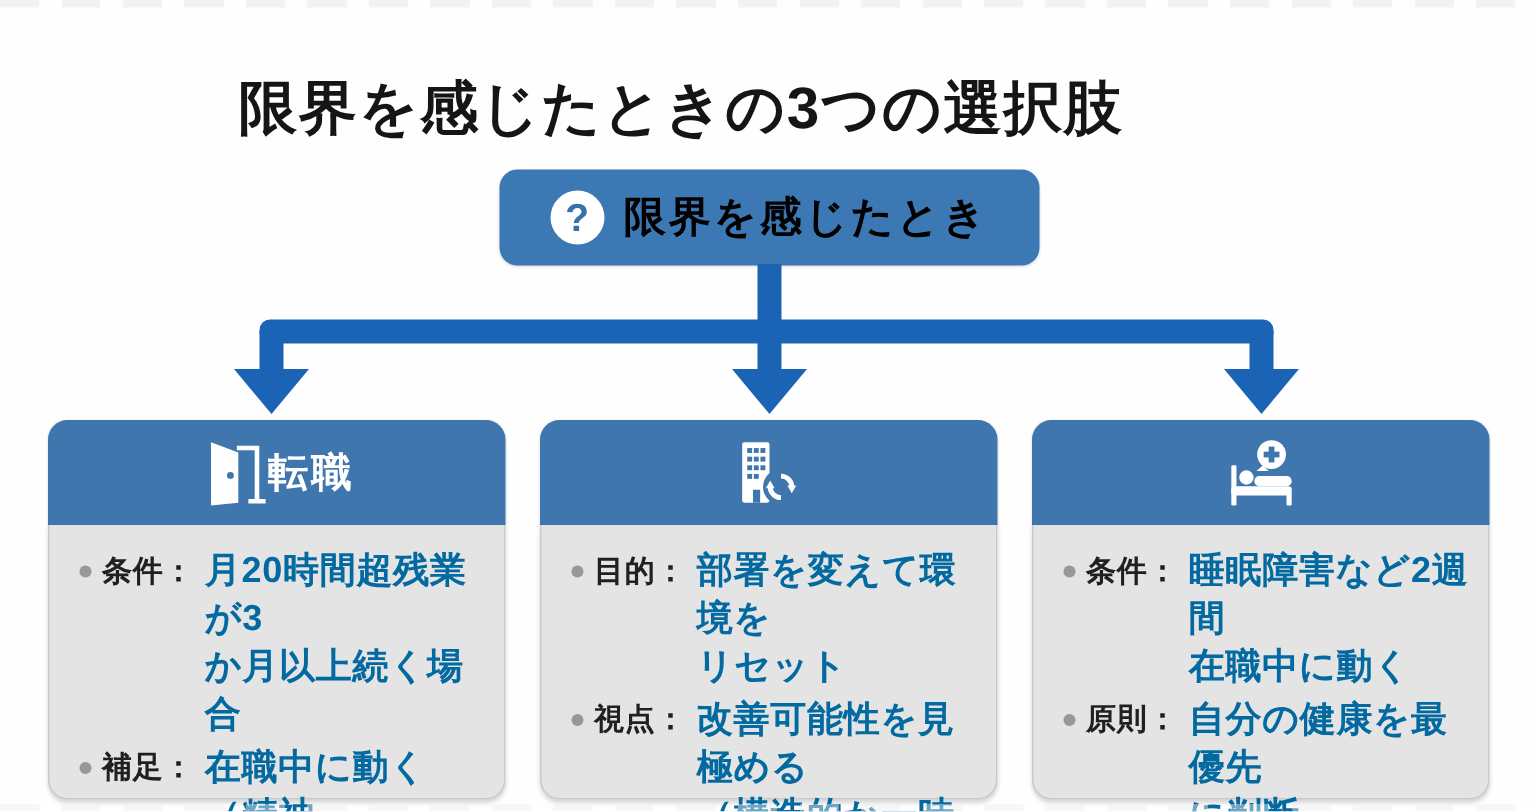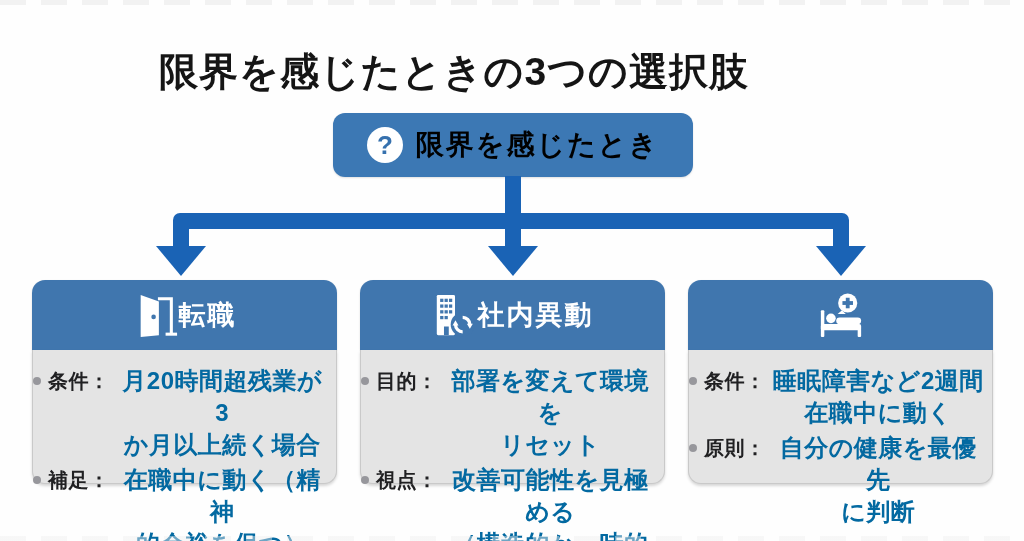--- a/index.html
+++ b/index.html
@@ -51,25 +51,24 @@
   .card{position:absolute;top:280px;width:305px;height:234px;}
   .card.c1{left:32px;} .card.c2{left:360px;} .card.c3{left:688px;}
   .card-header{
     height:70px;background:#4076ae;border-radius:13px 13px 0 0;
     display:flex;align-items:center;justify-content:center;
     box-shadow:0 1px 2px rgba(0,0,0,.15);
   }
   .card-title{font-size:27px;font-weight:800;color:#ffffff;letter-spacing:2px;white-space:nowrap;}
   .hicon{flex:none;width:46px;height:46px;}
   .card-body{
-    height:134px;background:#e4e4e4;border:1px solid #c9c9c9;border-top:none;
+    height:183px;background:#e4e4e4;border:1px solid #c9c9c9;border-top:none;
     border-radius:0 0 13px 13px;box-sizing:border-box;
-    padding:15px 8px 0 0;
+    padding:15px 8px 0 20px;
     box-shadow:0 2px 3px rgba(0,0,0,.16);
-    text-align:center;
   }
   .item{display:flex;align-items:flex-start;gap:7px;margin-bottom:3px;}
   .bullet{flex:none;width:8px;height:8px;border-radius:50%;background:#97979c;margin-top:12px;}
   .item-label{
     flex:none;font-size:20px;font-weight:700;color:#202022;
     line-height:32px;white-space:nowrap;letter-spacing:.5px;
   }
   .item-text{
     flex:1;font-size:24px;font-weight:700;color:#0369a1;
     line-height:32px;white-space:pre-line;letter-spacing:.5px;
@@ -143,21 +142,20 @@
           <rect x="8.5" y="25" width="3.4" height="3.4"></rect>
             <rect x="13.1" y="25" width="3.4" height="3.4"></rect>
           <rect x="12.5" y="36" width="5" height="9"></rect>
         </g>
         <circle cx="32" cy="34" r="12.5" fill="#4076ae"></circle>
         <path d="M 32 26.5 A 7.5 7.5 0 0 1 39.5 34" fill="none" stroke="#ffffff" stroke-width="3.4"></path>
         <polygon points="42.6,33 36.4,33 39.5,38.4" fill="#ffffff"></polygon>
         <path d="M 32 41.5 A 7.5 7.5 0 0 1 24.5 34" fill="none" stroke="#ffffff" stroke-width="3.4"></path>
         <polygon points="21.4,35 27.6,35 24.5,29.6" fill="#ffffff"></polygon>
       </svg>
-      <div class="card-title">社内異動</div>
     </div>
     <div class="card-body">
       <div class="item">
         <div class="bullet"></div>
         <div class="item-label">目的：</div>
         <div class="item-text">部署を変えて環境を
 リセット</div>
       </div>
       <div class="item">
         <div class="bullet"></div>

